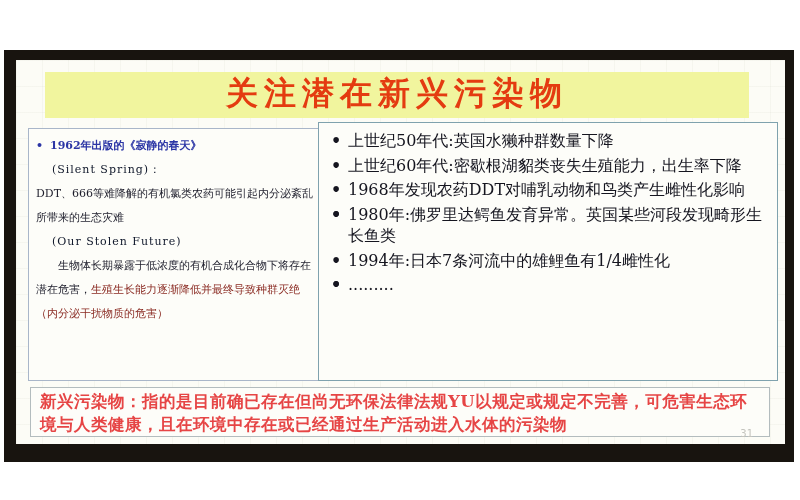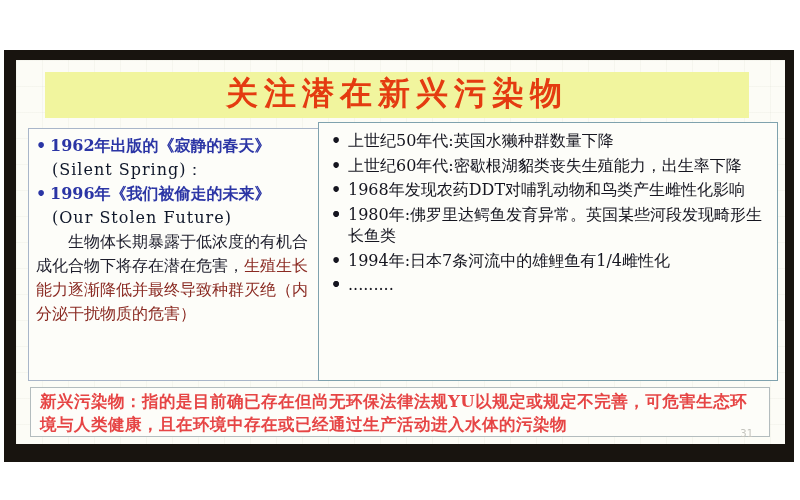--- a/index.html
+++ b/index.html
@@ -28,21 +28,21 @@
   }
   .banner .title{
     font-family:"DejaVu Sans","Liberation Sans",sans-serif;
     font-size:32px;font-weight:bold;color:#e43b10;letter-spacing:6px;
     white-space:nowrap;
   }
   .left-box{
     position:absolute;left:12px;top:68px;width:296px;height:253px;
     box-sizing:border-box;border:1px solid #a9b6c9;background:#fdfdf9;
     padding:5px 7px 0 7px;overflow:hidden;
-    font-size:16px;line-height:24px;color:#1d1d2b;
+    font-size:11px;line-height:24px;color:#1d1d2b;
   }
   .left-box p{margin:0;}
   .lb-head{color:#2b35a5;font-weight:bold;}
   .lb-sub{color:#0f172a;padding-left:16px;letter-spacing:1px;}
   .lb-body{color:#1d1d2b;}
   .lb-body2{margin-top:1px;text-indent:2em;}
   .txt-dark{color:#1d1d2b;}
   .txt-maroon{color:#8a2a22;}
   .bullet{display:inline-block;width:14px;color:#2b35a5;font-weight:bold;}
   .right-box{
@@ -77,21 +77,21 @@
 <div class="frame">
   <div class="slide">
 
     <div class="banner">
       <span class="title">关注潜在新兴污染物</span>
     </div>
 
     <div class="left-box">
       <p><span class="bullet">•</span><span class="lb-head">1962年出版的《寂静的春天》</span></p>
       <p class="lb-sub">(Silent Spring)：</p>
-      <p><span class="bullet">•</span><span class="lb-head">1996年《我们被偷走的未来》</span></p>
+      <p class="lb-body">DDT、666等难降解的有机氯类农药可能引起内分泌紊乱所带来的生态灾难</p>
       <p class="lb-sub">(Our Stolen Future)</p>
       <p class="lb-body lb-body2"><span class="txt-dark">生物体长期暴露于低浓度的有机合成化合物下将存在潜在危害，</span><span class="txt-maroon">生殖生长能力逐渐降低并最终导致种群灭绝（内分泌干扰物质的危害）</span></p>
     </div>
 
     <div class="right-box">
       <ul>
         <li><span class="rb-bullet">•</span><span>上世纪50年代:英国水獭种群数量下降</span></li>
         <li><span class="rb-bullet">•</span><span>上世纪60年代:密歇根湖貂类丧失生殖能力，出生率下降</span></li>
         <li><span class="rb-bullet">•</span><span>1968年发现农药DDT对哺乳动物和鸟类产生雌性化影响</span></li>
         <li><span class="rb-bullet">•</span></li>

